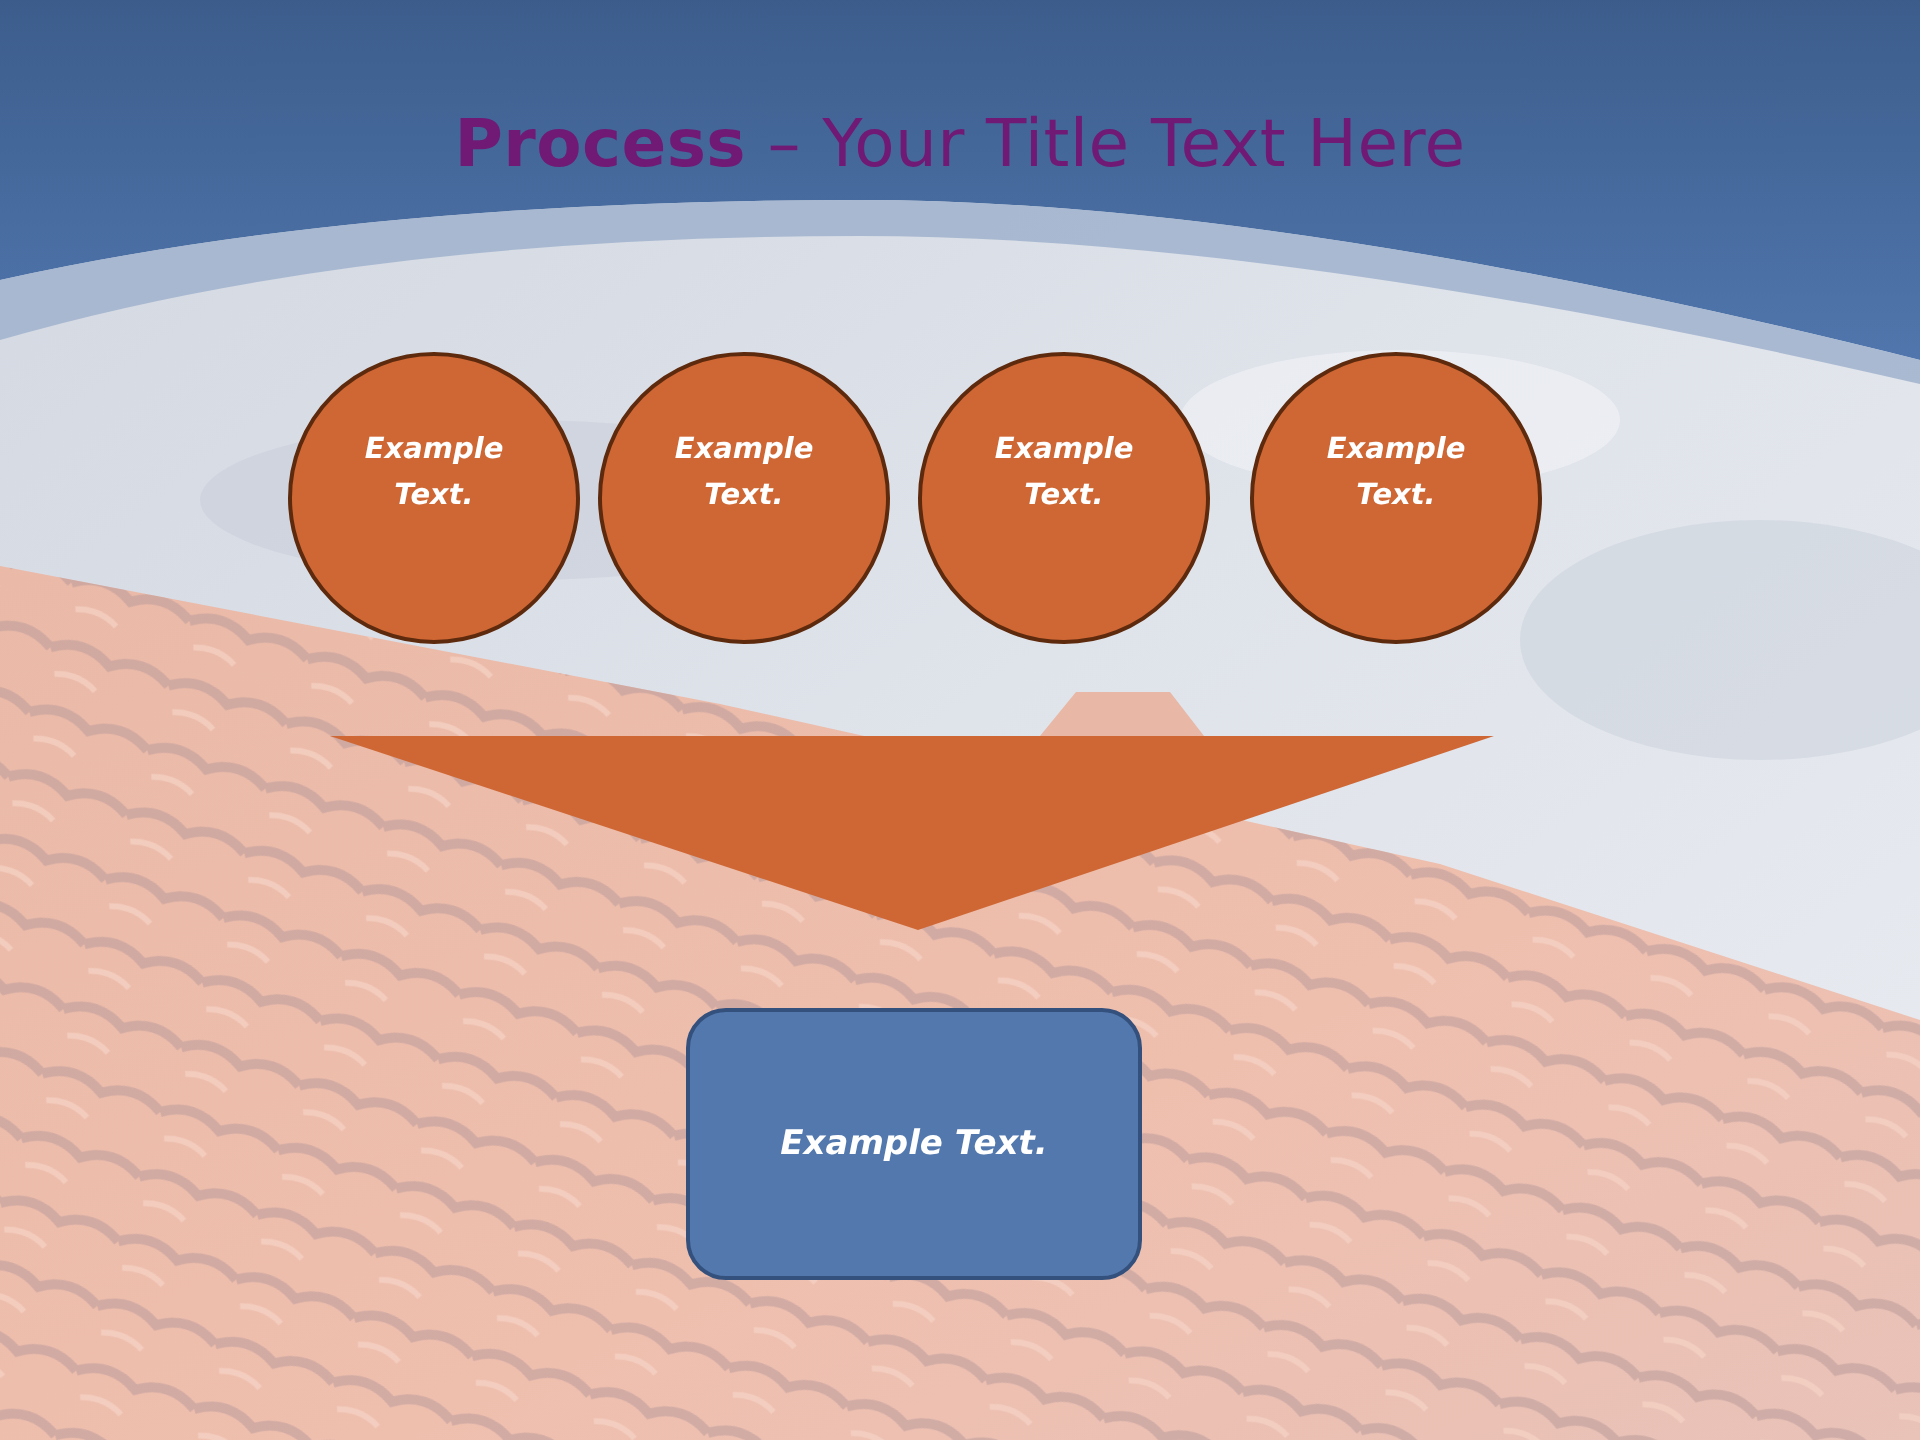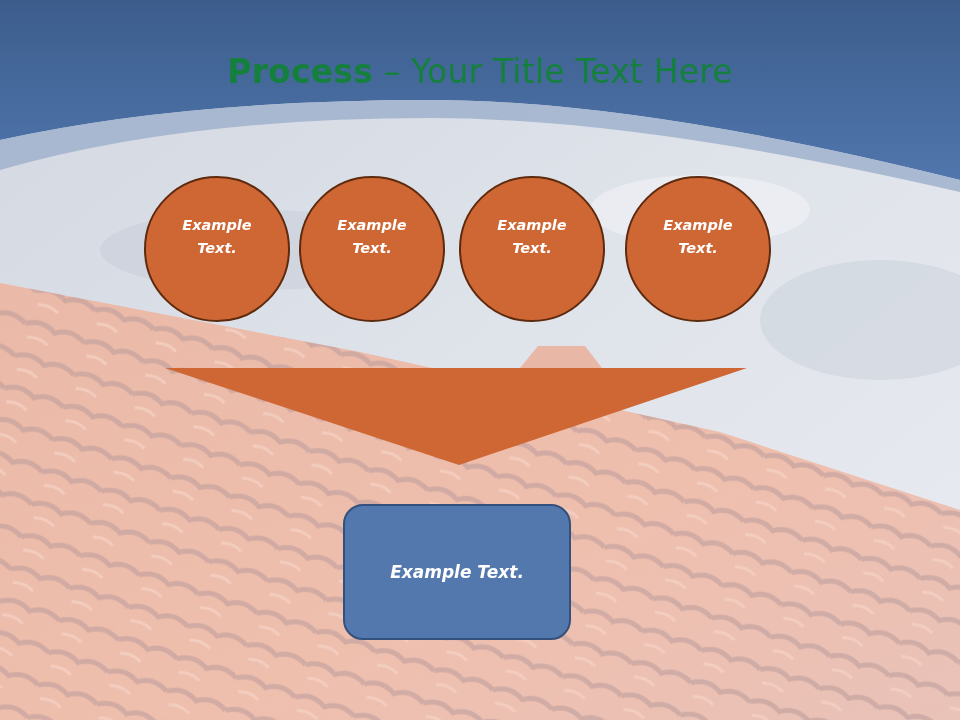--- a/index.html
+++ b/index.html
@@ -1,19 +1,19 @@
 <!DOCTYPE html>
 <html><head>
 <meta charset="utf-8">
 <style>
   html, body { margin: 0; padding: 0; }
   body { width: 960px; height: 720px; overflow: hidden; position: relative; font-family: "DejaVu Sans", "Liberation Sans", sans-serif; background: #e6e9ef; }
   .slide { position: absolute; left: 0; top: 0; width: 960px; height: 720px; overflow: hidden; }
   .bg-svg { position: absolute; left: 0; top: 0; }
-  .title { position: absolute; left: 0; top: 52px; width: 960px; text-align: center; color: #15803d; font-size: 33px; letter-spacing: 0.2px; white-space: nowrap; }
+  .title { position: absolute; left: 0; top: 52px; width: 960px; text-align: center; color: #701a75; font-size: 33px; letter-spacing: 0.2px; white-space: nowrap; }
   .title .bold { font-weight: bold; }
   .circle { position: absolute; width: 146px; height: 146px; border-radius: 50%; background: #cf6735; border: 2.5px solid #5e2a0e; display: flex; align-items: center; justify-content: center; text-align: center; box-sizing: border-box; }
   .circle .lbl { color: #ffffff; font-style: italic; font-weight: bold; font-size: 14.5px; line-height: 23px; width: 90px; margin-top: -24px; }
   .arrow { position: absolute; left: 0; top: 0; }
   .result-box { position: absolute; left: 343px; top: 504px; width: 228px; height: 136px; background: #5278ad; border: 2px solid #34507c; border-radius: 20px; box-sizing: border-box; display: flex; align-items: center; justify-content: center; }
   .result-box .lbl { color: #ffffff; font-style: italic; font-weight: bold; font-size: 17px; }
 </style>
 </head>
 <body>
 

